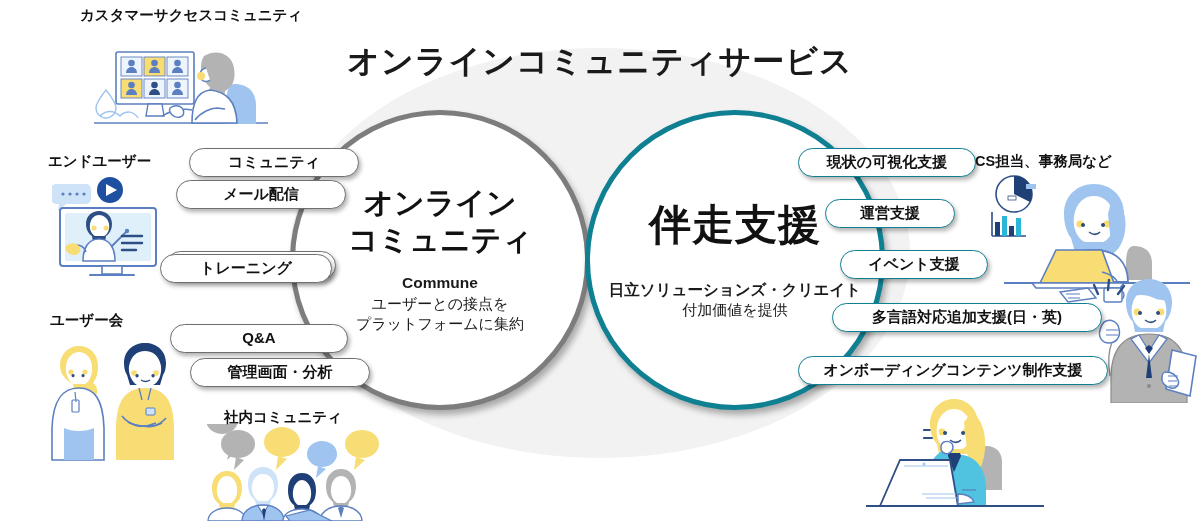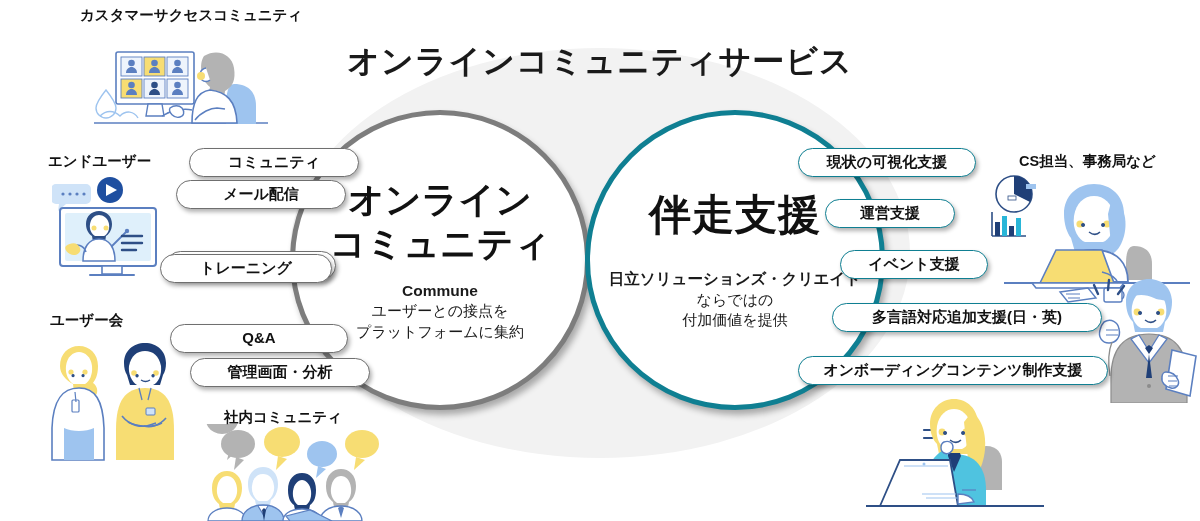--- a/index.html
+++ b/index.html
@@ -43,21 +43,21 @@
     border:5px solid #7d7d7d;
     box-shadow:3px 5px 6px rgba(0,0,0,0.30);
   }
   .circle-right{
     left:585px;top:110px;width:300px;height:300px;
     border:5px solid #0f7f92;
     box-shadow:3px 5px 6px rgba(0,0,0,0.30);
     z-index:5;
   }
   .c-head{
-    font-size:36px;font-weight:bold;color:#111;line-height:1.22;text-align:center;
+    font-size:30px;font-weight:bold;color:#111;line-height:1.22;text-align:center;
   }
   .c-head.big{font-size:42px;letter-spacing:1px;}
   .c-sub{
     margin-top:14px;font-size:15px;color:#1a1a1a;line-height:1.38;text-align:center;
   }
   .c-sub .strong{font-weight:bold;font-size:15.5px;display:block;}
   .c-sub .line{display:block;}
 
   
   .pill{
@@ -103,21 +103,20 @@
       <span class="strong">Commune</span>
       <span class="line">ユーザーとの接点を</span>
       <span class="line">プラットフォームに集約</span>
     </div>
   </div>
 
   <div class="circle circle-right">
     <div class="c-head big">伴走支援</div>
     <div class="c-sub" style="margin-top:28px;">
       <span class="strong">日立ソリューションズ・クリエイト</span>
-      <span class="line">ならではの</span>
       <span class="line">付加価値を提供</span>
     </div>
   </div>
 
   <div class="pill" style="left:189px;top:148px;width:140px;">コミュニティ</div>
   <div class="pill" style="left:176px;top:180px;width:140px;">メール配信</div>
   <div class="pill" style="left:166px;top:219px;width:140px;margin-top:32px;">イベント</div>
   <div class="pill" style="left:160px;top:254px;width:142px;">トレーニング</div>
   <div class="pill" style="left:170px;top:324px;width:148px;">Q&amp;A</div>
   <div class="pill" style="left:190px;top:358px;width:150px;">管理画面・分析</div>
@@ -125,21 +124,21 @@
   <div class="pill teal" style="left:798px;top:148px;width:148px;">現状の可視化支援</div>
   <div class="pill teal" style="left:825px;top:199px;width:100px;">運営支援</div>
   <div class="pill teal" style="left:840px;top:250px;width:118px;">イベント支援</div>
   <div class="pill teal" style="left:832px;top:303px;width:240px;">多言語対応追加支援(日・英)</div>
   <div class="pill teal" style="left:798px;top:356px;width:280px;">オンボーディングコンテンツ制作支援</div>
 
   <div class="cap" style="left:80px;top:6px;">カスタマーサクセスコミュニティ</div>
   <div class="cap" style="left:48px;top:152px;">エンドユーザー</div>
   <div class="cap" style="left:50px;top:311px;">ユーザー会</div>
   <div class="cap" style="left:224px;top:408px;">社内コミュニティ</div>
-  <div class="cap" style="left:975px;top:152px;padding-left:44px;">CS担当、事務局など</div>
+  <div class="cap" style="left:975px;top:152px;">CS担当、事務局など</div>
 
   <div class="ill" style="left:86px;top:28px;">
     <svg width="190" height="125" viewBox="0 0 190 125" fill="none">
 
       <rect x="30" y="24" width="78" height="52" rx="2" fill="#fff" stroke="#5b7fc0" stroke-width="1.6"></rect>
       <rect x="35" y="29" width="21" height="19" fill="#eef4fc" stroke="#5b7fc0" stroke-width="0.9"></rect>
       <rect x="58" y="29" width="21" height="19" fill="#f7dd73" stroke="#5b7fc0" stroke-width="0.9"></rect>
       <rect x="81" y="29" width="21" height="19" fill="#eef4fc" stroke="#5b7fc0" stroke-width="0.9"></rect>
       <rect x="35" y="51" width="21" height="19" fill="#f7dd73" stroke="#5b7fc0" stroke-width="0.9"></rect>
       <rect x="58" y="51" width="21" height="19" fill="#eef4fc" stroke="#5b7fc0" stroke-width="0.9"></rect>

